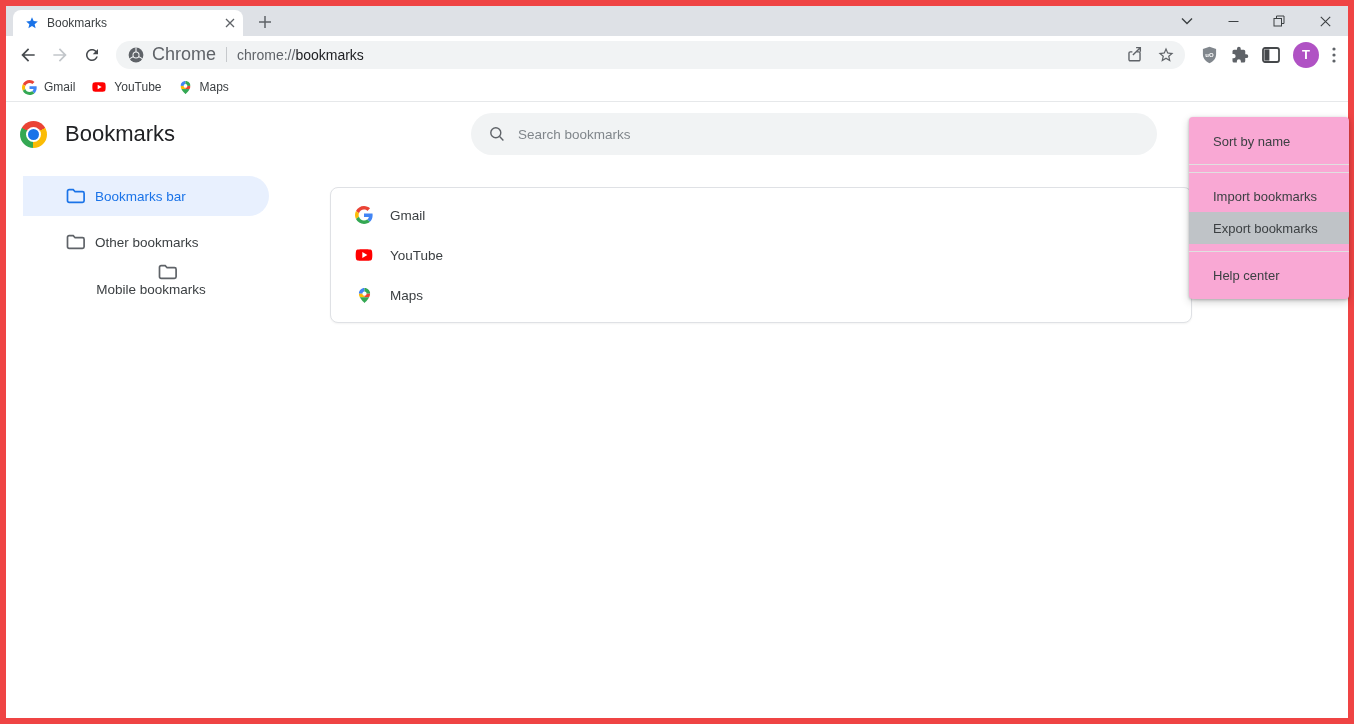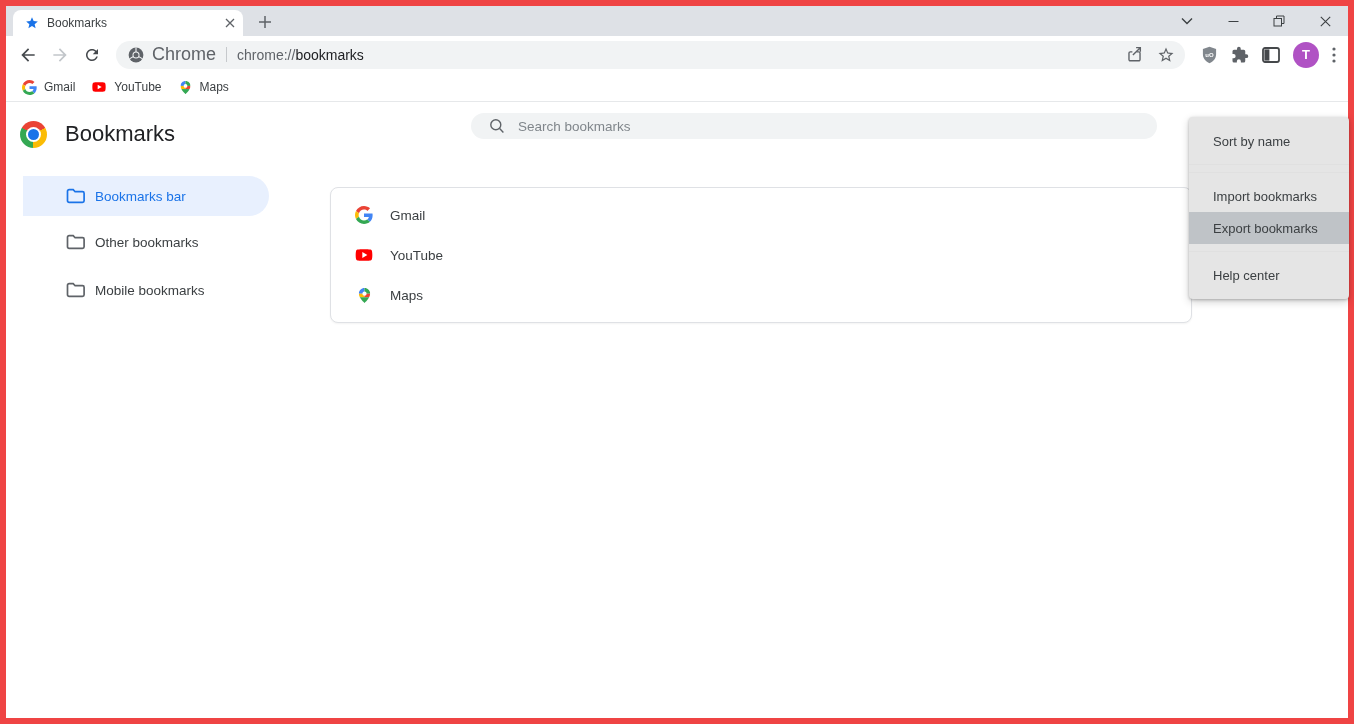--- a/index.html
+++ b/index.html
@@ -38,21 +38,21 @@
   .bm-item span.lbl { font-size:12px; color:#3c4043; margin-left:7px; }
 
   
   .page { position:relative; flex:1; background:#fff; }
   .pg-logo { position:absolute; left:14px; top:19px; width:27px; height:27px; border-radius:50%;
              background:conic-gradient(from 60deg, #fbbc05 0 120deg, #34a853 0 240deg, #ea4335 0 360deg);
              display:flex; align-items:center; justify-content:center; }
   .pg-logo .inner-white { width:15px; height:15px; border-radius:50%; background:#fff; display:flex; align-items:center; justify-content:center; }
   .pg-logo .inner-blue { width:11px; height:11px; border-radius:50%; background:#1a73e8; }
   .pg-title { position:absolute; left:59px; top:19px; font-size:22px; font-weight:500; color:#202124; }
-  .searchbox { position:absolute; left:465px; top:11px; width:686px; height:26px; background:#f1f3f4;
+  .searchbox { position:absolute; left:465px; top:11px; width:686px; height:42px; background:#f1f3f4;
                border-radius:21px; display:flex; align-items:center; padding:0 18px; }
   .searchbox input { border:none; background:transparent; outline:none; font-size:13.5px; color:#202124;
                      margin-left:13px; flex:1; font-family:"Liberation Sans", sans-serif; }
   .searchbox input::placeholder { color:#80868b; }
 
   
   .side-item { position:absolute; left:0; width:246px; height:40px; display:flex; align-items:center;
                border-radius:0 20px 20px 0; color:#3c4043;margin-left:17px; }
   .side-item .f-icon { margin-left:42px; color:#5f6368; display:flex; }
   .side-item .s-lbl { margin-left:10px; font-size:13.5px; font-weight:500; }
@@ -60,21 +60,21 @@
   .side-item.sel .f-icon { color:#1a73e8; }
 
   
   .card { position:absolute; left:324px; top:85px; width:862px; height:136px; background:#fff;
           border:1px solid #dfe1e5; border-radius:8px; box-shadow:0 1px 2px rgba(0,0,0,.05); padding:7px 0; }
   .row { height:40px; display:flex; align-items:center; padding-left:23px; }
   .row .fav { width:20px; display:flex; justify-content:center; }
   .row .r-lbl { margin-left:16px; font-size:13.5px; color:#3c4043; }
 
   
-  .menu { position:absolute; left:1183px; top:15px; width:160px; background:#e5e5e5; border-radius:4px;
+  .menu { position:absolute; left:1183px; top:15px; width:160px; background:#f9a8d4; border-radius:4px;
           box-shadow:0 1px 3px rgba(0,0,0,.24), 0 3px 8px rgba(0,0,0,.18); padding:8px 0; z-index:10; }
   .menu-item { height:32px; display:flex; align-items:center; padding-left:24px; font-size:13px; color:#3c4043; }
   .menu-item.highlight { background:#bfc3c7; }
   .menu-div { height:1px; background:#e0e0e0; margin:7px 0; }
 
   svg { display:block; }
 </style>
 </head>
 <body>
 
@@ -268,21 +268,21 @@
       <span class="s-lbl">Bookmarks bar</span>
     </div>
     <div class="side-item" style="top:120px;">
       <span class="f-icon">
         <svg width="20" height="20" viewBox="0 0 20 20">
             <path d="M2.5 5.2c0-.9.7-1.6 1.6-1.6h4.1l1.9 2.1h7.4c.9 0 1.6.7 1.6 1.6v7.5c0 .9-.7 1.6-1.6 1.6H4.1c-.9 0-1.6-.7-1.6-1.6z" fill="none" stroke="currentColor" stroke-width="1.7"></path>
           </svg>
       </span>
       <span class="s-lbl">Other bookmarks</span>
     </div>
-    <div class="side-item" style="top:168px;">
+    <div class="side-item" style="top:160px;flex-direction:column;">
       <span class="f-icon">
         <svg width="20" height="20" viewBox="0 0 20 20">
             <path d="M2.5 5.2c0-.9.7-1.6 1.6-1.6h4.1l1.9 2.1h7.4c.9 0 1.6.7 1.6 1.6v7.5c0 .9-.7 1.6-1.6 1.6H4.1c-.9 0-1.6-.7-1.6-1.6z" fill="none" stroke="currentColor" stroke-width="1.7"></path>
           </svg>
       </span>
       <span class="s-lbl">Mobile bookmarks</span>
     </div>
 
     <div class="card">
       <div class="row">

